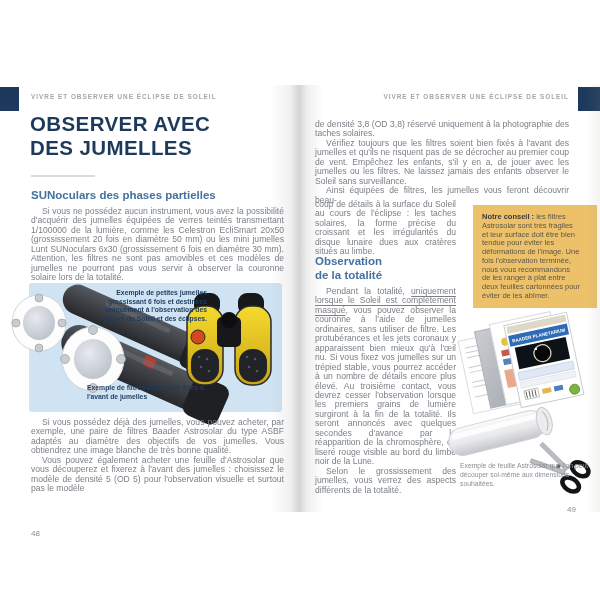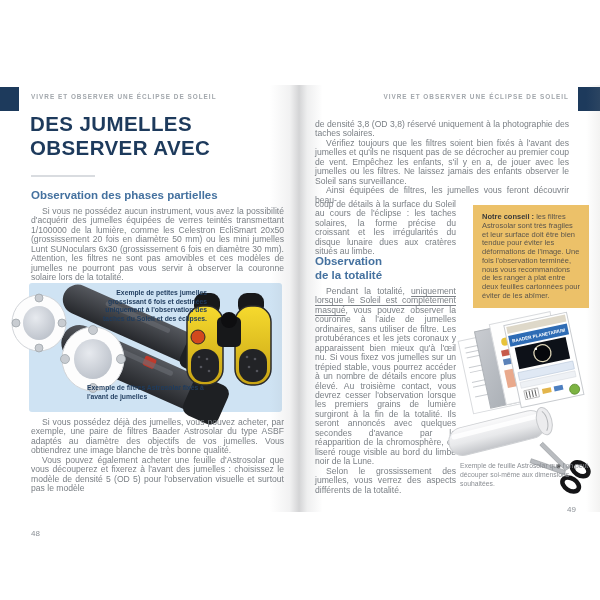--- a/index.html
+++ b/index.html
@@ -22,21 +22,21 @@
   .body-text{font-size:8.6px;line-height:9.45px;color:#7b8086;text-align:justify;}
   .body-text p{margin:0;}
   .body-text p.ind{text-indent:11px;}
   .abs{position:absolute;}
   .force-just{text-align:justify;text-align-last:justify;}
   .figure-blue{position:absolute;left:21px;top:198px;width:253px;height:129px;background:#cfe3f3;border-radius:3px;}
   .figure-blue svg{position:absolute;left:0;top:0;overflow:visible;}
   .fig-caption{position:absolute;font-size:6.8px;line-height:1.28;color:#1f3c5e;font-weight:600;z-index:3;}
   .cap-top{left:70px;top:6px;width:108px;text-align:right;}
   .cap-bottom{left:58px;top:101px;width:125px;text-align:left;}
-  .tip-box{position:absolute;left:465px;top:120px;width:98px;background:#ecc169;padding:8px 9px 7px 9px;
+  .tip-box{position:absolute;left:465px;top:120px;width:98px;background:#ecc169;padding:8px 17px 7px 9px;
     font-size:7.5px;line-height:1.17;color:#5d564b;text-align:left;}
   .tip-label{font-weight:800;color:#3a3a3a;}
   .underlined{text-decoration:underline;text-underline-offset:1.5px;}
   .photo-caption{position:absolute;left:452px;top:377px;width:132px;font-size:6.8px;line-height:1.3;color:#8b8f94;}
   .page-number{position:absolute;font-size:8px;color:#8b9096;}
   .pn-left{left:23px;top:405px;margin-top:39px;}
   .pn-right{left:538px;top:407px;width:30px;text-align:right;margin-top:13px;}
   .spine-shadow{position:absolute;left:262px;top:0;width:62px;height:427px;z-index:5;pointer-events:none;
     background:linear-gradient(to right,rgba(255,255,255,0) 0%,rgba(120,122,128,0.10) 32%,rgba(88,90,96,0.26) 47%,rgba(120,122,128,0.12) 60%,rgba(255,255,255,0) 85%);}
   .edge-shade{position:absolute;left:578px;top:0;width:15px;height:427px;z-index:4;pointer-events:none;
@@ -47,26 +47,26 @@
 </head>
 <body>
 
 <div class="book">
 
   <div class="page" style="left:0;width:292px;">
     <div class="corner-tab tab-left"></div>
     <div class="running-header rh-left">VIVRE ET OBSERVER UNE ÉCLIPSE DE SOLEIL</div>
 
     <div class="page-title">
+      <div>OBSERVER AVEC</div>
       <div>DES JUMELLES</div>
-      <div>OBSERVER AVEC</div>
     </div>
     <div class="title-rule"></div>
 
-    <div class="section-heading" style="left:23px;top:104px;">Observation des phases partielles</div>
+    <div class="section-heading" style="left:23px;top:104px;">SUNoculars des phases partielles</div>
 
     <div class="abs body-text" style="left:23px;top:122px;width:253px;">
       <p class="ind">Si vous ne possédez aucun instrument, vous avez la possibilité d'acquérir des jumelles équipées de verres teintés transmettant 1/100000 de la lumière, comme les Celestron EcliSmart 20x50 (grossissement 20 fois en diamètre 50 mm) ou les mini jumelles Lunt SUNoculars 6x30 (grossissement 6 fois en diamètre 30 mm). Attention, les filtres ne sont pas amovibles et ces modèles de jumelles ne pourront pas vous servir à observer la couronne solaire lors de la totalité.</p>
     </div>
 
     <div class="figure-blue">
       <svg width="253" height="129" viewBox="0 0 253 129">
         <defs>
           <linearGradient id="gb" x1="0" y1="0" x2="0" y2="1">
             <stop offset="0" stop-color="#55585e"></stop>

